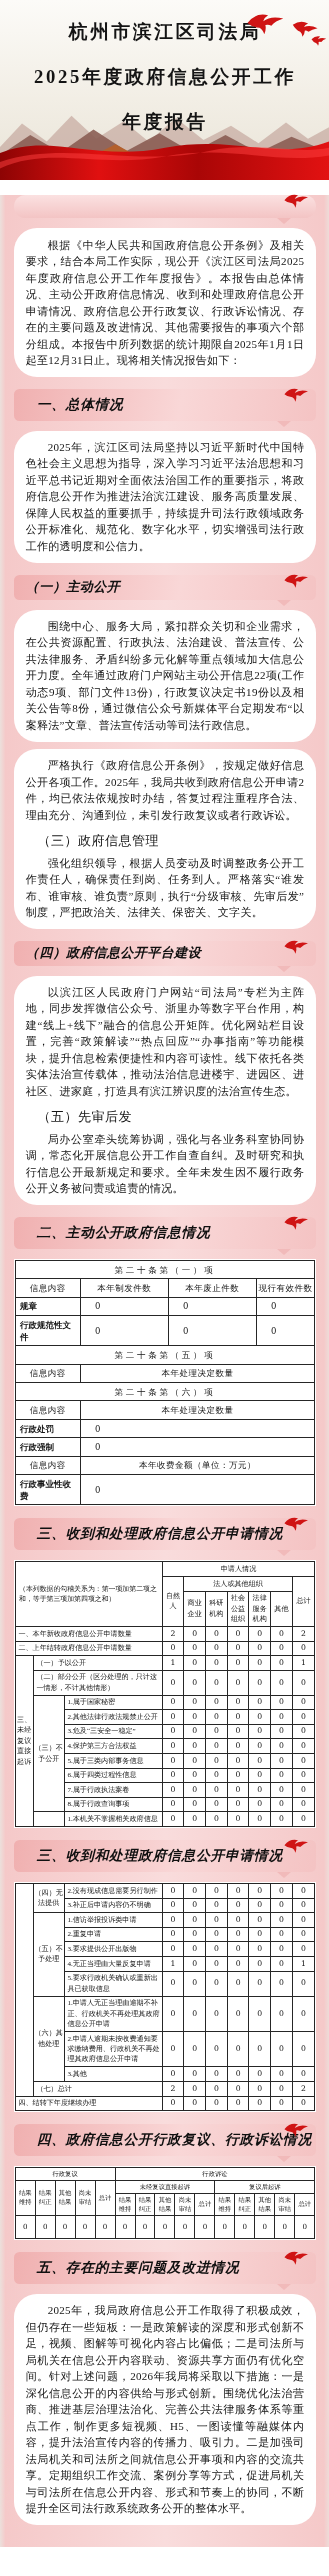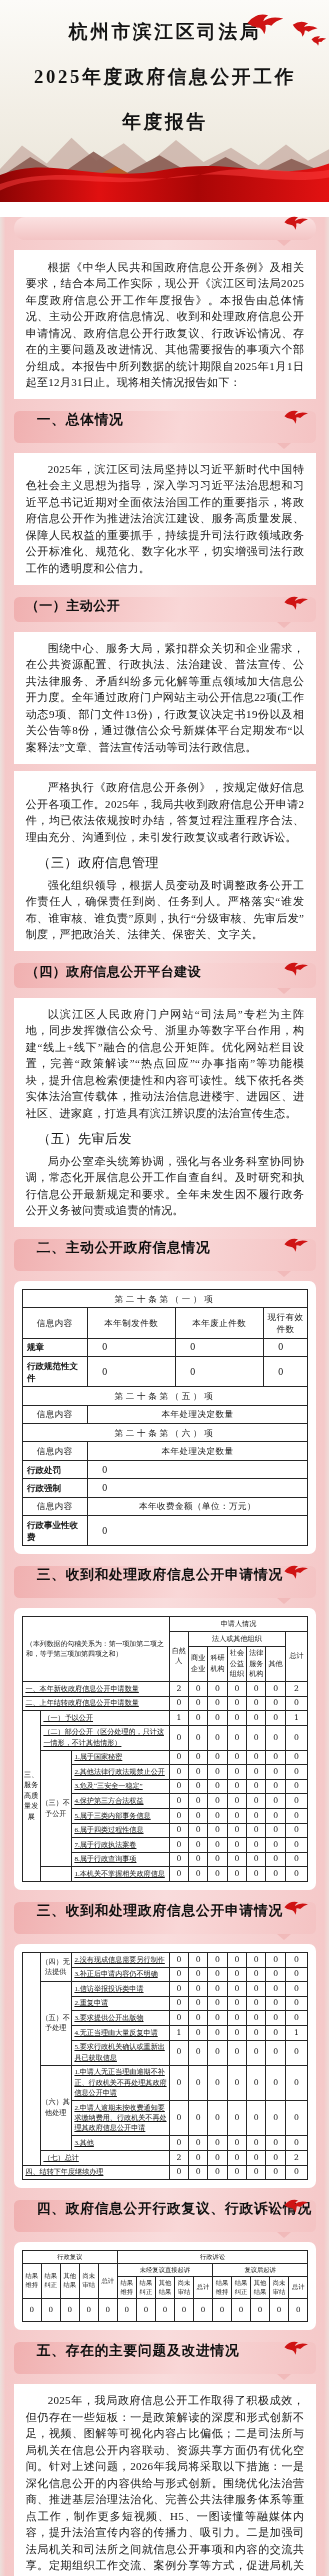--- a/index.html
+++ b/index.html
@@ -1,56 +1,56 @@
 <!DOCTYPE html>
 <html lang="zh" style="font-size:8.8px"><head>
 <meta charset="utf-8">
 <style>
   html,body{margin:0;padding:0;background:#ffffff;}
   .page{width:330px;font-family:"Liberation Serif","DejaVu Serif",serif;color:#151515;}
 
   
-  .banner{position:relative;height:202px;overflow:hidden;
+  .banner{position:relative;height:180px;overflow:hidden;
     background:linear-gradient(180deg,#fcfbf8 0%,#f2eee5 55%,#e9e4d8 100%);}
   .titles{position:relative;z-index:3;text-align:center;padding-top:8.8px;}
   .titles div{font-size:18.7px;font-weight:bold;letter-spacing:2.7px;line-height:45px;color:#141414;}
   .banner-birds{position:absolute;z-index:4;top:11px;right:3.3px;}
   .banner-art{position:absolute;z-index:1;left:0;bottom:0;width:330px;height:96px;display:block;}
 
   
   .pink{background:linear-gradient(90deg,#ece0dc 0px,#f5c9c9 5.5px,#f9dcdc 165px,#f5c9c9 324px,#ece0dc 330px);
     padding-bottom:14.3px;}
 
-  .bar{position:relative;margin:12px 13.7px 10px;border-radius:5.5px;display:flex;align-items:flex-start;
-    background:linear-gradient(100deg,#f0b0b0,#f9d7d7 55%,#f4c3c3);}
+  .bar{position:relative;margin:12px 13.7px 10px;border-radius:5.5px;display:flex;align-items:center;
+    background:linear-gradient(100deg,#f0b0b0,#f9d7d7 55%,#f4c3c3);font-style:italic;}
   .bar::after{content:"";position:absolute;right:25px;bottom:-6px;
     border-left:7.1px solid transparent;border-right:7.1px solid transparent;border-top:6.6px solid #f1baba;}
   .bar .bird{position:absolute;right:8.8px;top:-5px;width:25px;height:21px;}
   .bar.deco{height:23px;margin-top:15.4px;border-radius:11.5px;background:linear-gradient(180deg,#fbe1e1,#f3c4c4);}
   .bar.big{height:32px;font-size:13.7px;font-weight:bold;letter-spacing:0.8px;padding-left:23px;color:#101010;}
   .bar.sub{height:25px;font-size:13px;font-weight:bold;letter-spacing:0.5px;padding-left:12px;color:#101010;}
 
-  .box{background:#ffffff;margin:7.7px 13.7px;padding:8.2px 12px;}
+  .box{background:#ffffff;margin:7.7px 13.7px;padding:8.2px 12px;border-radius:23px;}
   .para{margin:0;font-size:11px;line-height:16.5px;letter-spacing:0.3px;text-align:justify;text-indent:2em;}
   .inh{font-size:13px;font-weight:normal;margin:8.8px 0 4.4px;text-indent:0.9em;letter-spacing:0.5px;}
 
   
-  .tblbox{background:#ffffff;margin:7.7px 13.7px;padding:8px;border-radius:7px;}
+  .tblbox{background:#ffffff;margin:7.7px 13.7px;padding:1px;}
   table{border-collapse:collapse;width:100%;table-layout:fixed;}
   td,th{border:0.5px solid #262626;font-weight:normal;overflow:hidden;}
 
   .t20 td{font-size:8.5px;line-height:12px;padding:2.7px 1.6px;}
   .t20 .span-h{text-align:center;letter-spacing:2.7px;}
   .t20 .ch{text-align:center;letter-spacing:0.5px;}
   .t20 .lbl{text-align:left;padding-left:4.4px;font-weight:bold;}
   .t20 td.num{text-align:left;padding-left:14.3px;font-family:"DejaVu Serif",serif;}
 
   .app th,.app td{font-size:7.1px;line-height:10.4px;padding:1.6px 1.1px;text-align:center;}
   .app td.num{font-size:7.7px;font-family:"DejaVu Serif",serif;}
-  .app td.lab{text-align:left;padding:1.6px 1.6px 1.6px 2.7px;text-decoration:underline;}
+  .app td.lab{text-align:left;padding:1.6px 1.6px 1.6px 2.7px;}
   .app td.grp{padding:1.1px 0.5px;}
   .app td.note{font-size:6.9px;line-height:10.4px;text-align:left;padding:3.3px;}
 
   .rev th,.rev td{font-size:6.3px;line-height:8.8px;padding:1.6px 0.5px;text-align:center;}
   .rev td.num{font-size:7.1px;padding:6.6px 0;font-family:"DejaVu Serif",serif;}
 </style>
 </head>
 <body>
 
 <div class="page">
@@ -261,21 +261,21 @@
               <td class="lab" colspan="3">二、上年结转政府信息公开申请数量</td>
               <td class="num">0</td>
               <td class="num">0</td>
               <td class="num">0</td>
               <td class="num">0</td>
               <td class="num">0</td>
               <td class="num">0</td>
               <td class="num">0</td>
             </tr>
         <tr>
-          <td class="grp" rowspan="11">三、服务高质量发展</td>
+          <td class="grp" rowspan="11">三、未经复议直接起诉</td>
           <td class="lab" colspan="2">（一）予以公开</td>
         <td class="num">1</td>
               <td class="num">0</td>
               <td class="num">0</td>
               <td class="num">0</td>
               <td class="num">0</td>
               <td class="num">0</td>
               <td class="num">1</td>
             </tr>
         <tr>

